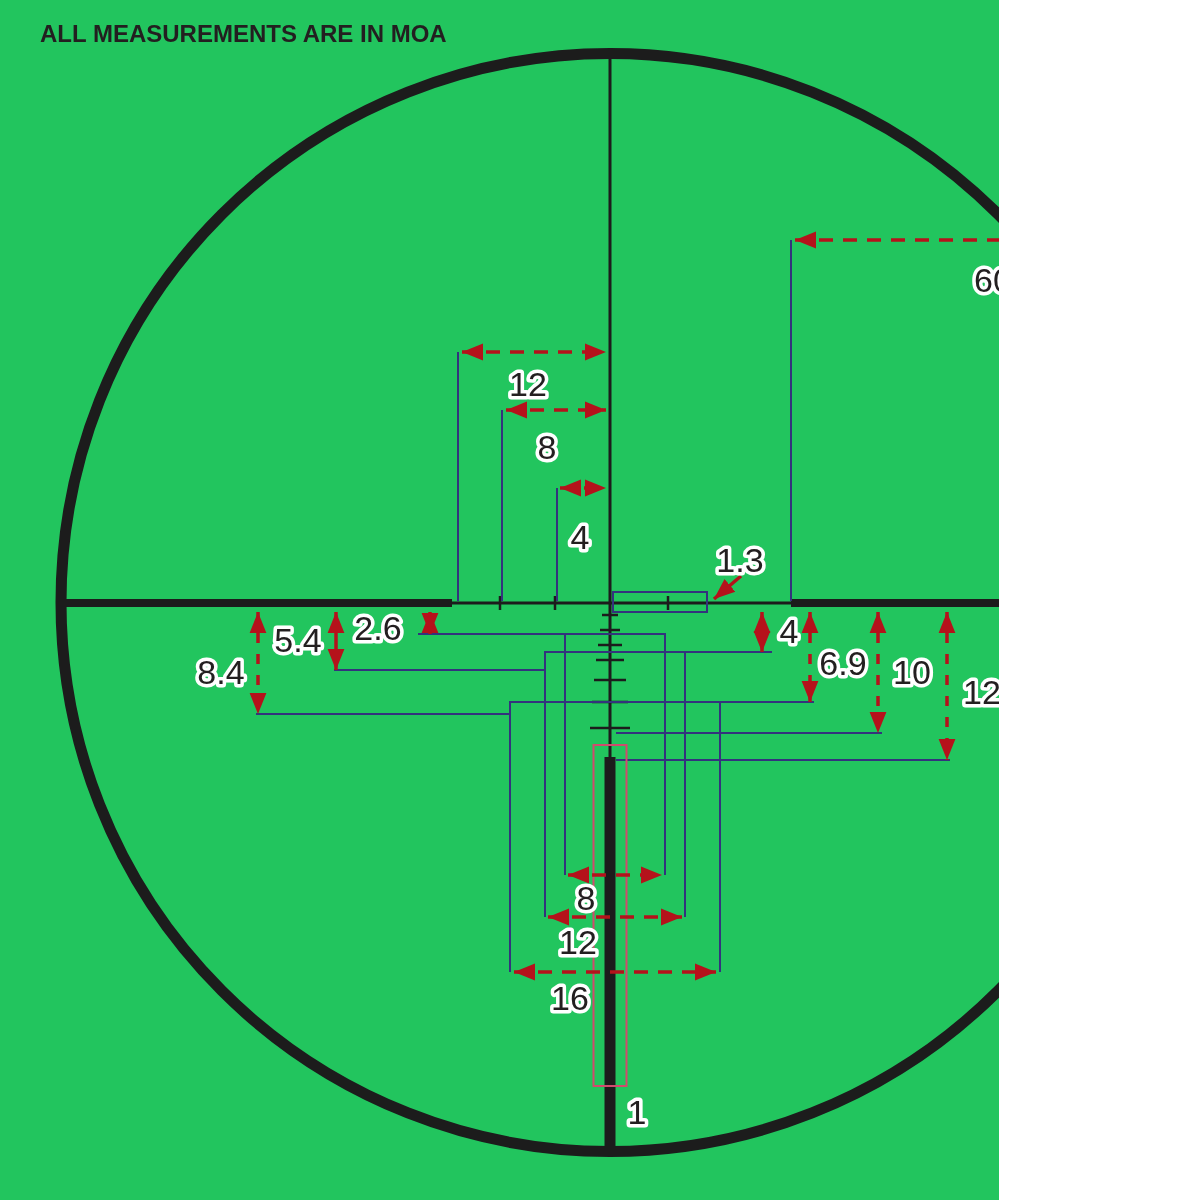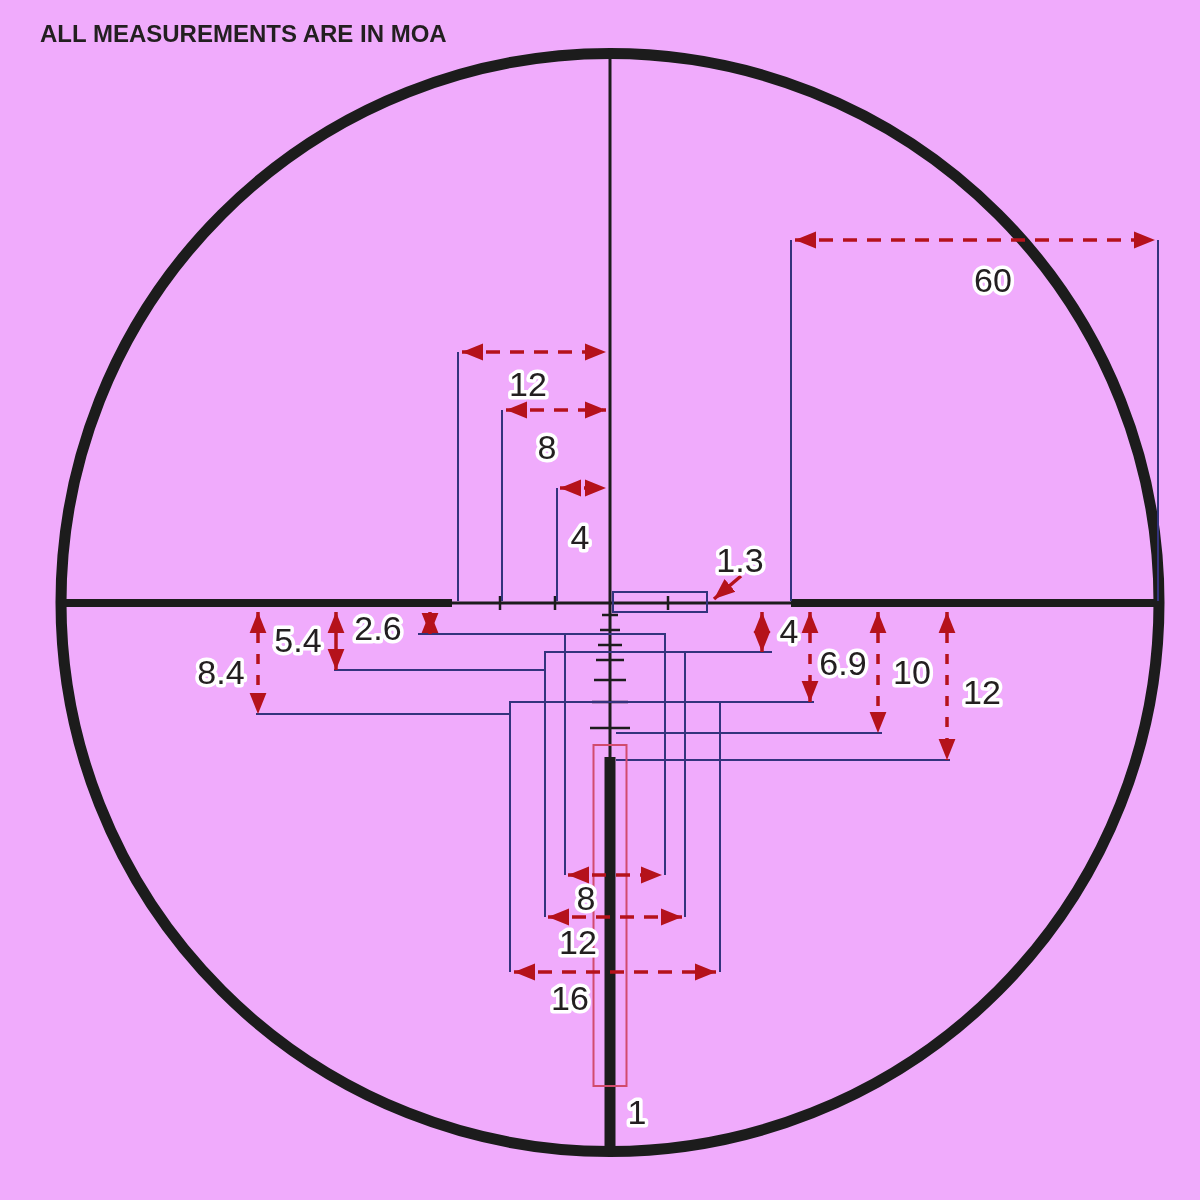--- a/index.html
+++ b/index.html
@@ -1,16 +1,16 @@
 <!DOCTYPE html>
 <html><head>
 <meta charset="utf-8">
 <style>
   html,body{margin:0;padding:0;background:#ffffff;}
-  .page{width:1200px;height:1200px;position:relative;background:#f0abfc;overflow:hidden;}
+  .page{width:999px;height:1200px;position:relative;background:#22c55e;overflow:hidden;}
   svg{display:block;}
   .blk{stroke:#1c1c1c;fill:none;}
   .navy{stroke:#33337d;stroke-width:2;fill:none;}
   .red{stroke:#b5121b;stroke-width:3.5;fill:none;}
   .dash{stroke-dasharray:14 10;}
   .dash-s{stroke-dasharray:10 11;}
   .pink{stroke:#d14b6d;stroke-width:2;fill:none;}
   text{fill:#231f20;font-family:"Liberation Sans",sans-serif;font-size:34px;
        paint-order:stroke;stroke:#ffffff;stroke-width:7;stroke-linejoin:round;}
   .title{font-size:24px;font-weight:bold;stroke-width:0;}

